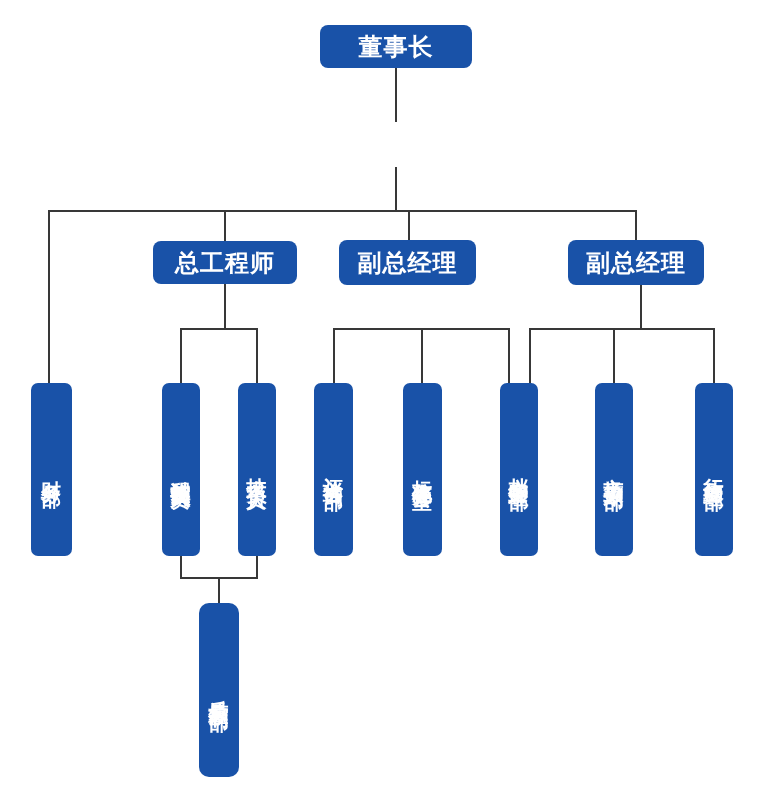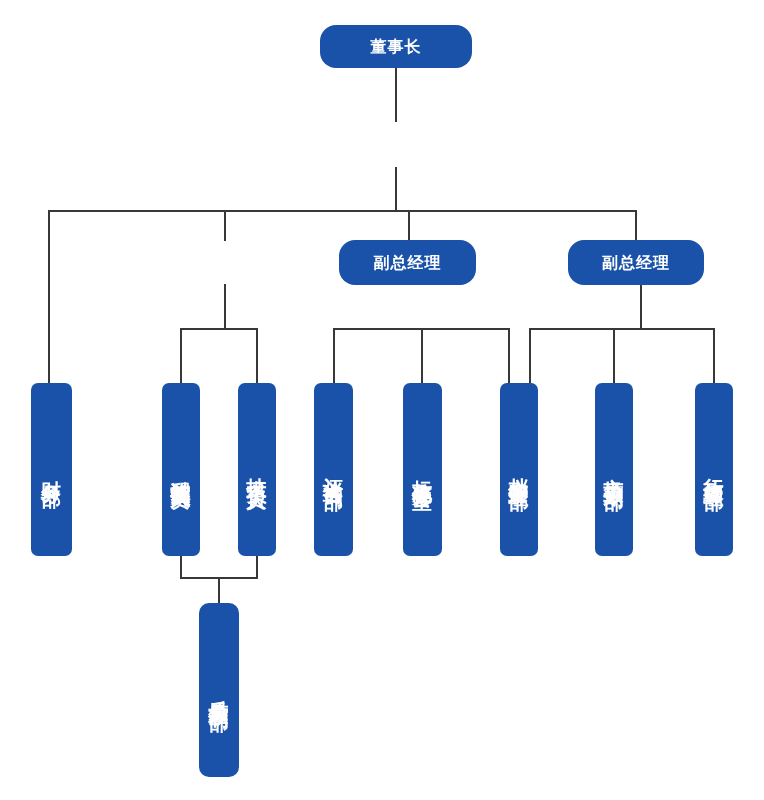--- a/index.html
+++ b/index.html
@@ -25,22 +25,22 @@
     background:var(--node-fill);
     color:var(--node-text);
     display:flex;
     align-items:center;
     justify-content:center;
     font-weight:bold;
     box-sizing:border-box;
     text-align:center;
   }
   .node.h{
-    border-radius:16px;
-    font-size:16px;
+    border-radius:8px;
+    font-size:24px;
     letter-spacing:1px;
     line-height:1;
     text-align:center;
   }
   .node.v{
     border-radius:7px;
     font-size:20px;
     writing-mode:vertical-rl;
     text-orientation:upright;
     letter-spacing:3px;
@@ -82,20 +82,21 @@
   <div class="ln" style="left:713px;top:328px;width:2px;height:55px"></div>
 
   <div class="ln" style="left:180px;top:556px;width:2px;height:23px"></div>
   <div class="ln" style="left:256px;top:556px;width:2px;height:23px"></div>
   <div class="ln" style="left:180px;top:577px;width:78px;height:2px"></div>
   <div class="ln" style="left:218px;top:577px;width:2px;height:26px"></div>
 
   <div class="node h" style="left:320px;top:25px;width:152px;height:43px">董事长</div>
 
 
+  <div class="node h" style="left:153px;top:241px;width:144px;height:43px">总工程师</div>
   <div class="node h" style="left:339px;top:240px;width:137px;height:45px">副总经理</div>
   <div class="node h" style="left:568px;top:240px;width:136px;height:45px">副总经理</div>
 
   <div class="node v" style="left:31px;top:383px;width:41px;height:173px">财务部</div>
   <div class="node v" style="left:162px;top:383px;width:38px;height:173px;letter-spacing:1px">过程控制负责人</div>
   <div class="node v" style="left:238px;top:383px;width:38px;height:173px">技术负责人</div>
   <div class="node v" style="left:314px;top:383px;width:39px;height:173px">评价咨询部</div>
   <div class="node v" style="left:403px;top:383px;width:39px;height:173px;letter-spacing:2px">标准化办公室</div>
   <div class="node v" style="left:500px;top:383px;width:38px;height:173px">档案管理部</div>
   <div class="node v" style="left:595px;top:383px;width:38px;height:173px">市场策划部</div>

